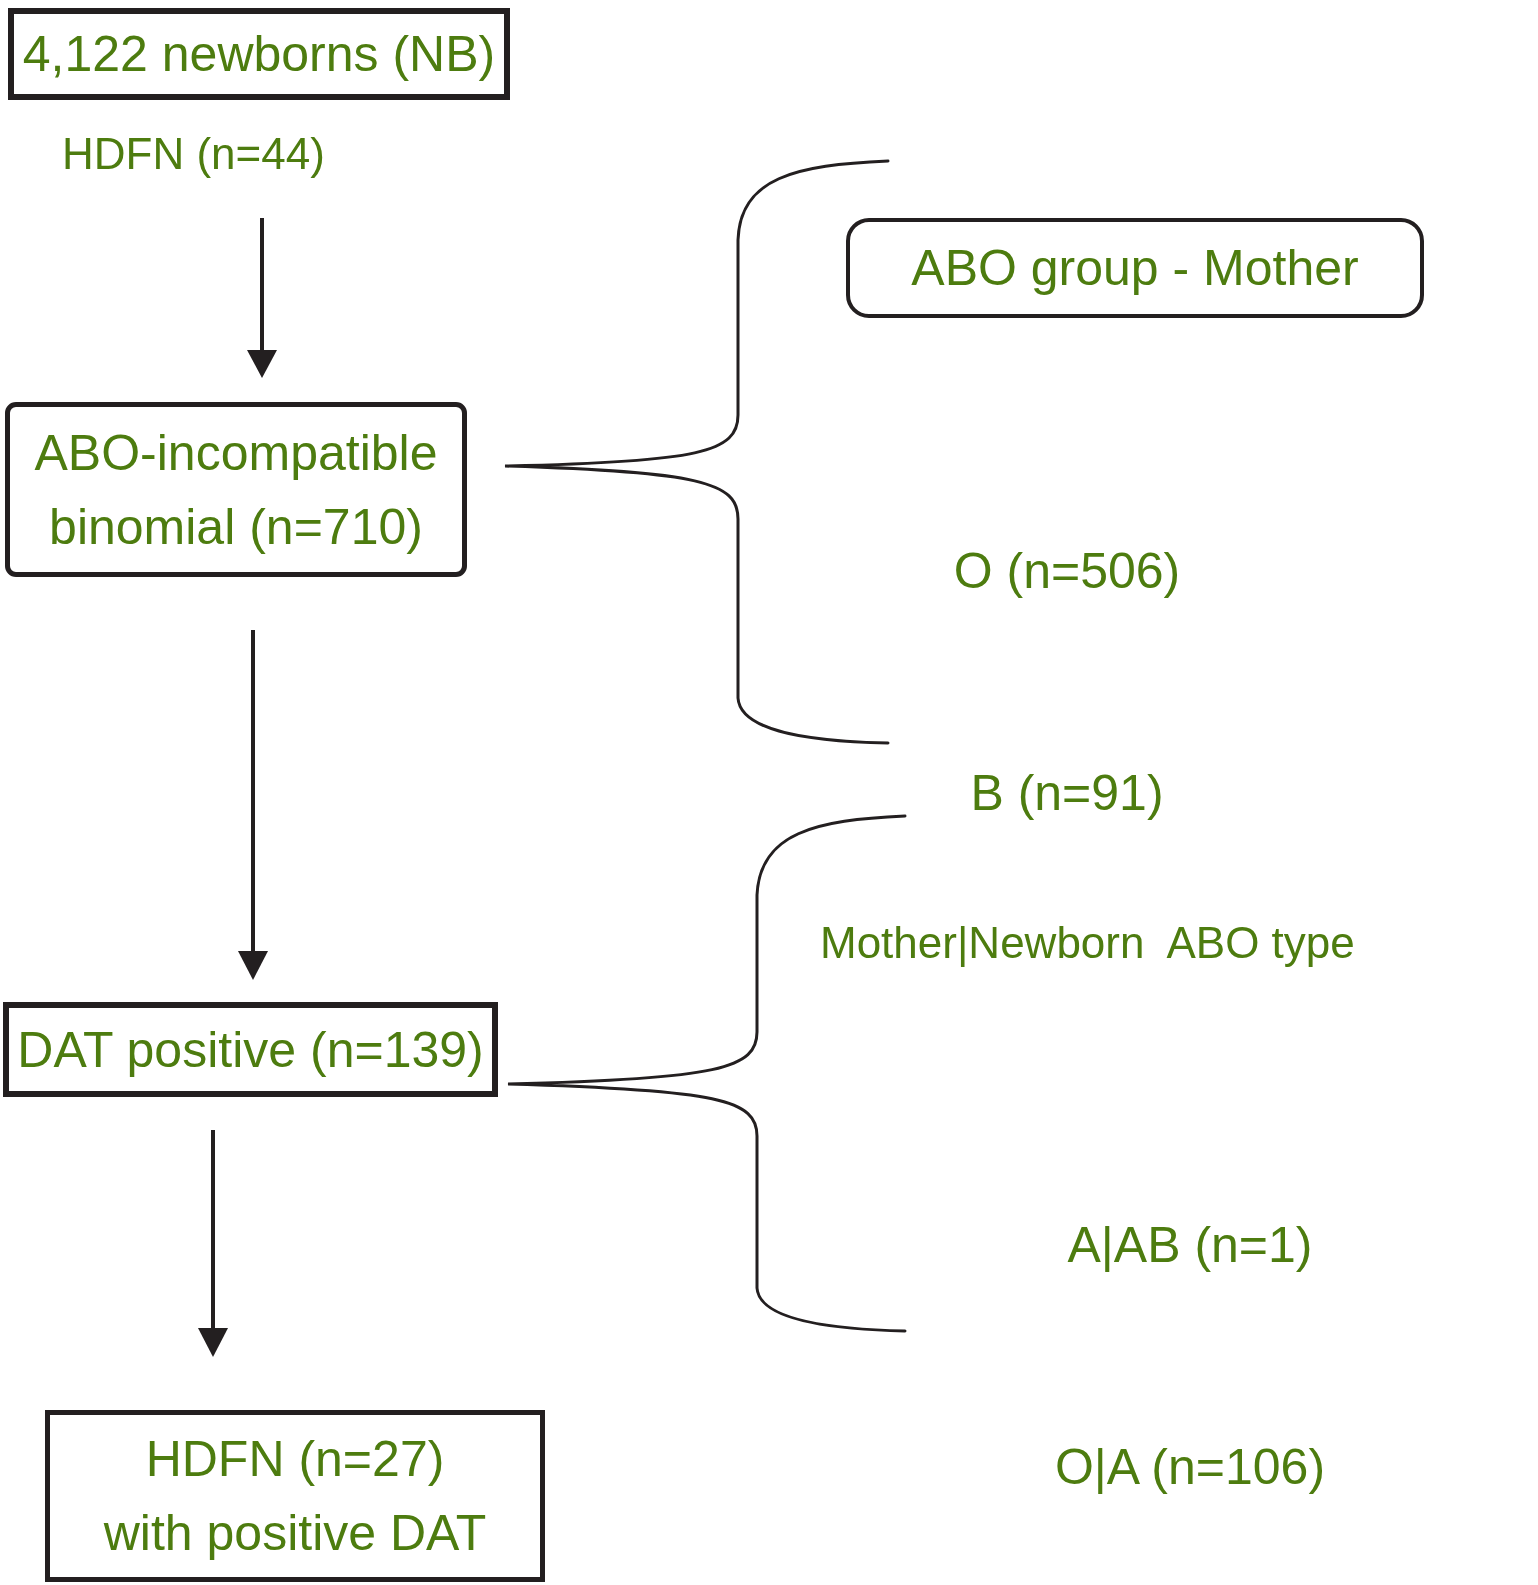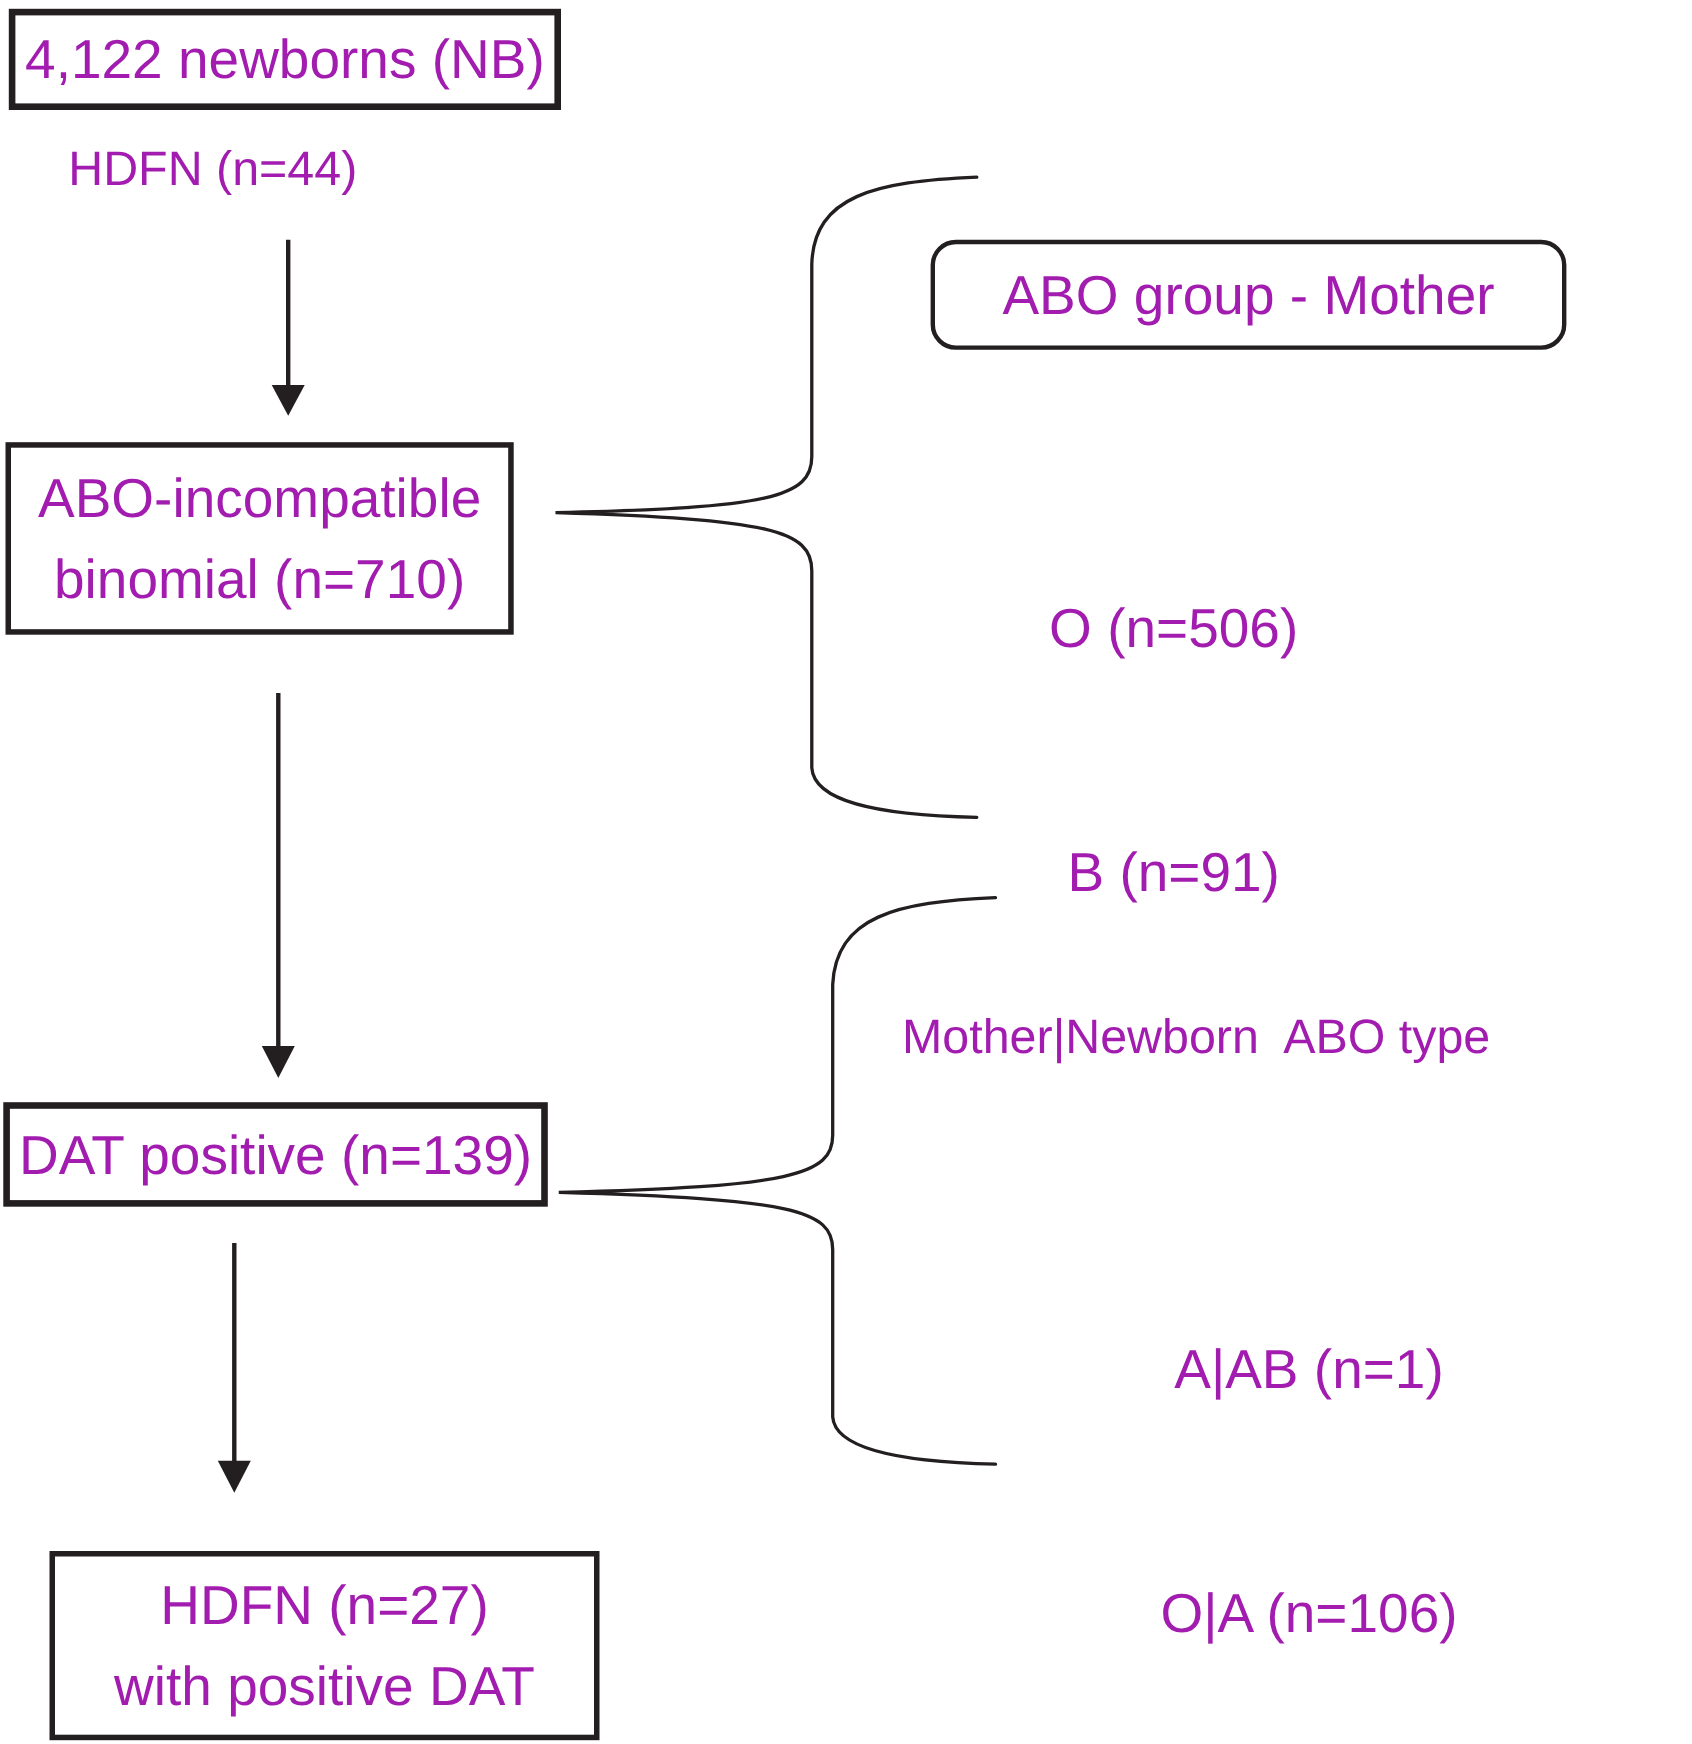--- a/index.html
+++ b/index.html
@@ -6,21 +6,21 @@
     margin: 0;
     padding: 0;
     background: #ffffff;
   }
   #canvas {
     position: relative;
     width: 1538px;
     height: 1585px;
     background: #ffffff;
     font-family: "Liberation Sans", sans-serif;
-    color: #a21caf;
+    color: #4d7c0f;
     overflow: hidden;
   }
   .flowbox {
     position: absolute;
     border: 5px solid #231f20;
     background: #ffffff;
     display: flex;
     flex-direction: column;
     align-items: center;
     justify-content: center;
@@ -96,21 +96,21 @@
              L 757 1288
              C 759 1316 815 1329 905 1331"></path>
   </svg>
 
   <div class="flowbox" style="left:8px; top:8px; width:502px; height:92px; border-width:6px;">
     <span>4,122 newborns (NB)</span>
   </div>
 
   <div class="plainlabel" style="left:62px; top:124px; width:400px;">HDFN (n=44)</div>
 
-  <div class="flowbox" style="left:5px; top:402px; width:462px; height:175px;">
+  <div class="flowbox" style="left:5px; top:402px; width:462px; height:175px;border-radius:11px;">
     <span>ABO-incompatible</span>
     <span>binomial (n=710)</span>
   </div>
 
   <div class="flowbox" style="left:846px; top:218px; width:578px; height:100px; border-width:4px;border-radius:23px;">
     <span>ABO group - Mother</span>
   </div>
 
   <div class="valuelist" style="left:867px; top:386px; width:400px;">
     <div>O (n=506)</div>

